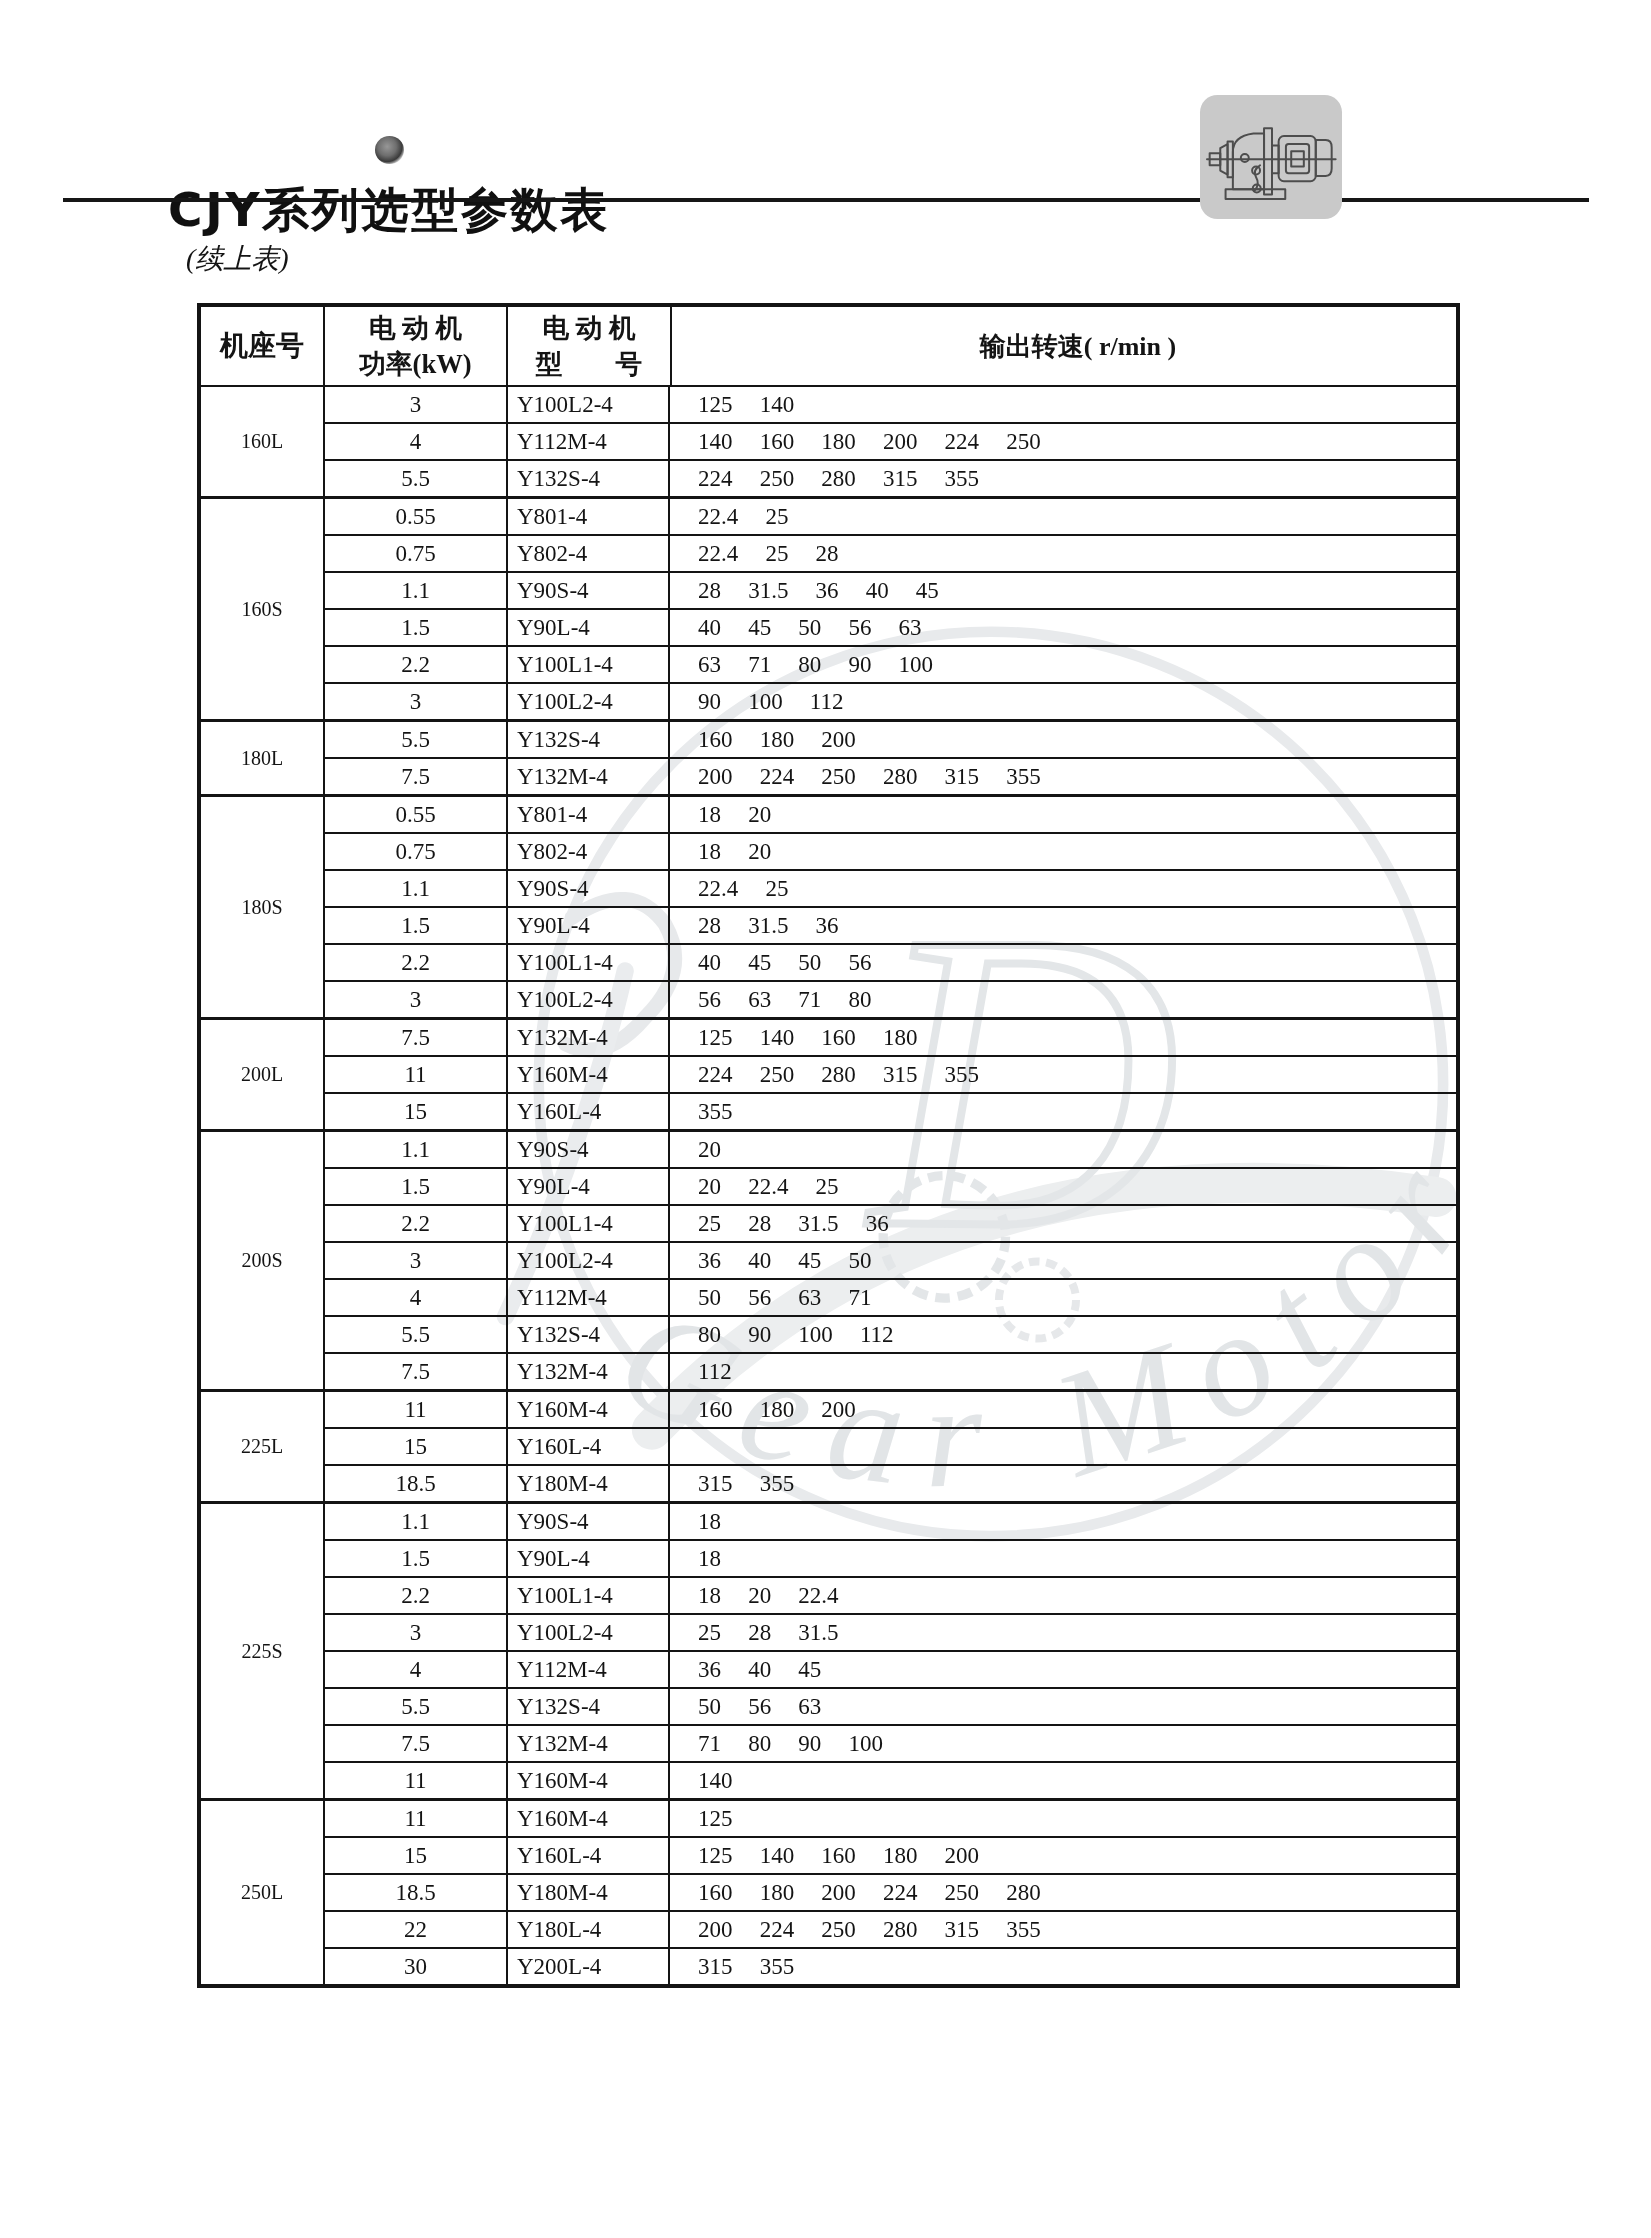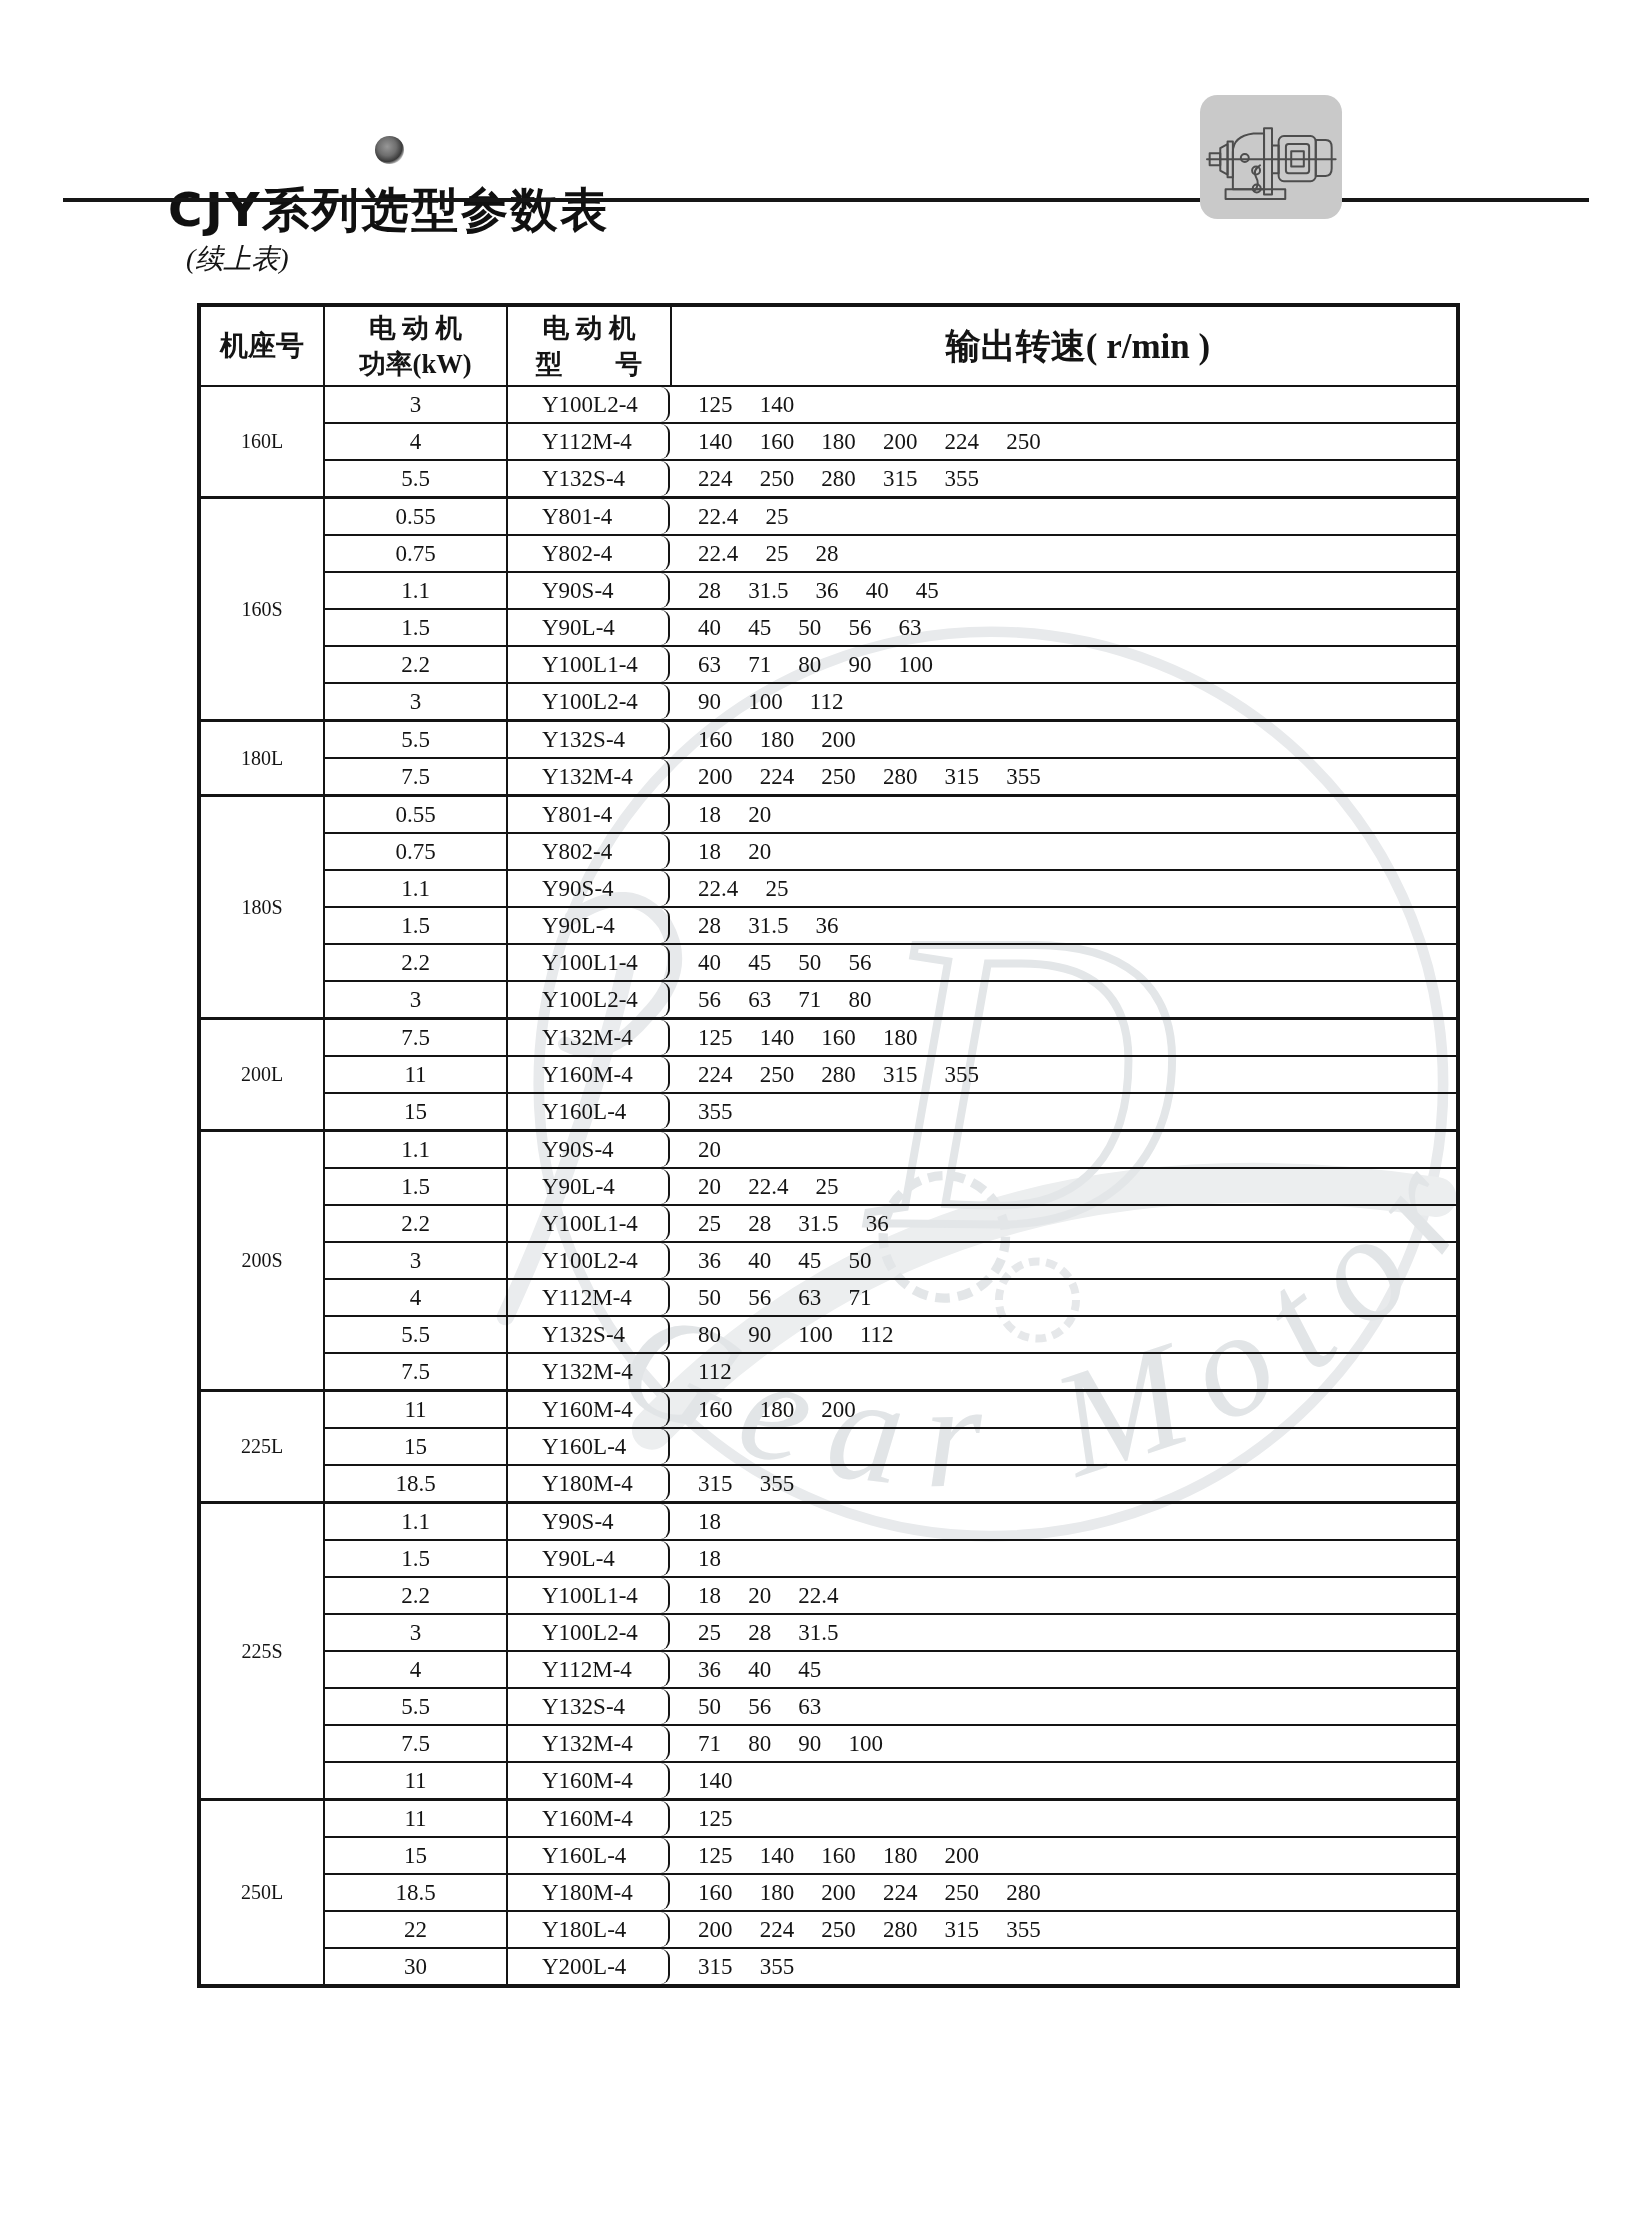--- a/index.html
+++ b/index.html
@@ -28,31 +28,31 @@
   .ptable{
     position:absolute;left:197px;top:303px;width:1263px;box-sizing:border-box;
     border:4px solid #141414;z-index:1;background:transparent;
   }
   .thead{display:flex;height:78px;border-bottom:2.7px solid #141414;font-family:Liberation Serif, serif;}
   .th{display:flex;flex-direction:column;justify-content:center;align-items:center;
       border-right:2px solid #141414;font-weight:700;}
   .th.c1{width:122px;font-size:28px;}
   .th.c2{width:181px;font-size:26.6px;line-height:36px;}
   .th.c3{width:162px;font-size:26.6px;line-height:36px;}
-  .th.c4{flex:1;border-right:none;font-size:35px;margin-left:28px;}
+  .th.c4{flex:1;border-right:none;font-size:26px;margin-left:28px;}
   .group{display:flex;border-top:3.3px solid #141414;}
   #tbody .group:first-child{border-top:none;}
   .glabel{width:122px;flex:0 0 auto;border-right:2px solid #141414;display:flex;
           align-items:center;justify-content:center;font-size:20px;}
   .grows{flex:1;display:flex;flex-direction:column;min-width:0;}
   .row{display:flex;height:35px;border-top:2px solid #141414;}
   .grows .row:first-child{border-top:none;}
   .cell{display:flex;align-items:center;font-size:23px;}
   .c-power{width:181px;flex:0 0 auto;border-right:2px solid #141414;justify-content:center;}
-  .c-model{width:162px;flex:0 0 auto;border-right:2px solid #141414;padding-left:34px;box-sizing:border-box;border-radius:9px;}
+  .c-model{width:162px;flex:0 0 auto;border-right:2px solid #141414;padding-left:9px;box-sizing:border-box;}
   .c-speed{flex:1;padding-left:28px;white-space:pre;word-spacing:3.3px;min-width:0;overflow:hidden;}
 </style>
 </head>
 <body>
 
 <div class="page">
 
   <svg class="watermark" width="1652" height="2239" viewBox="0 0 2484 3367">
     <circle cx="1490" cy="1630" r="680" fill="none" stroke="#e8eaec" stroke-width="16"></circle>
     <path d="M 980 2150 Q 1420 1690 2160 1800" fill="none" stroke="#eceeef" stroke-width="60" stroke-linecap="round"></path>

